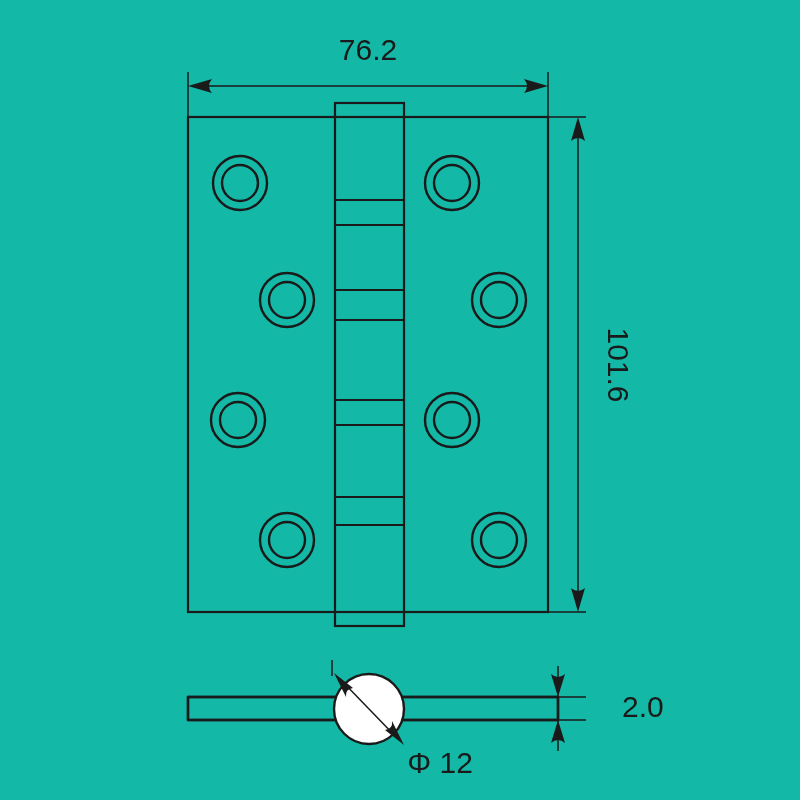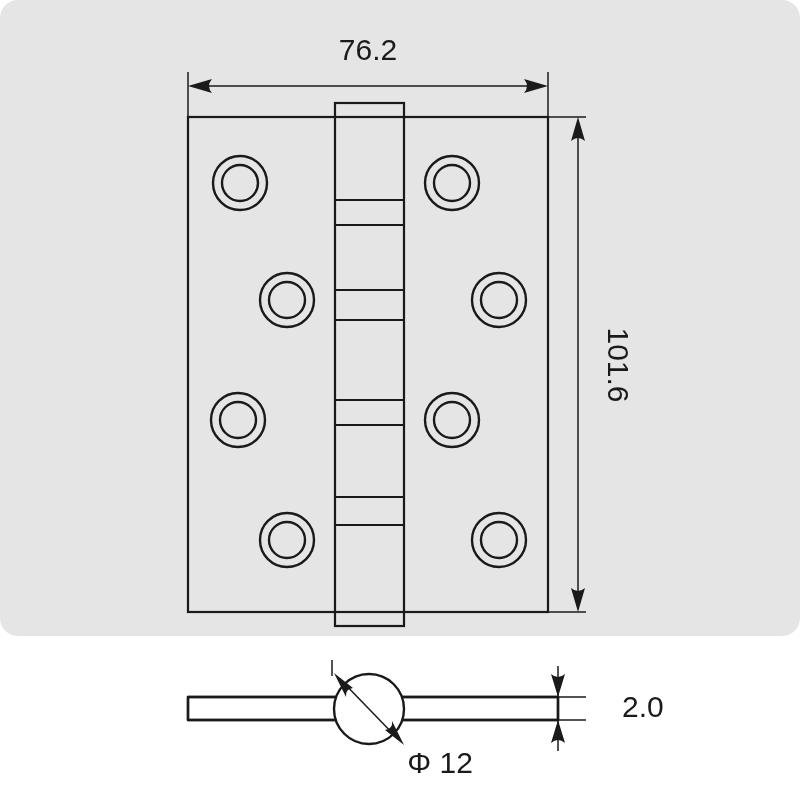--- a/index.html
+++ b/index.html
@@ -9,23 +9,22 @@
   }
   body {
     width: 800px;
     height: 800px;
     font-family: "Liberation Sans", sans-serif;
     overflow: hidden;
   }
   #drawing-root {
     position: relative;
     width: 800px;
-    height: 636px;
-    background: #e5e5e5;
-    border-radius: 18px;
+    height: 800px;
+    background: #14b8a6;
   }
   svg#technical-drawing {
     display: block;
     width: 800px;
     height: 800px;
   }
   .outline {
     fill: none;
     stroke: #1a1a1a;
     stroke-width: 2.2;

